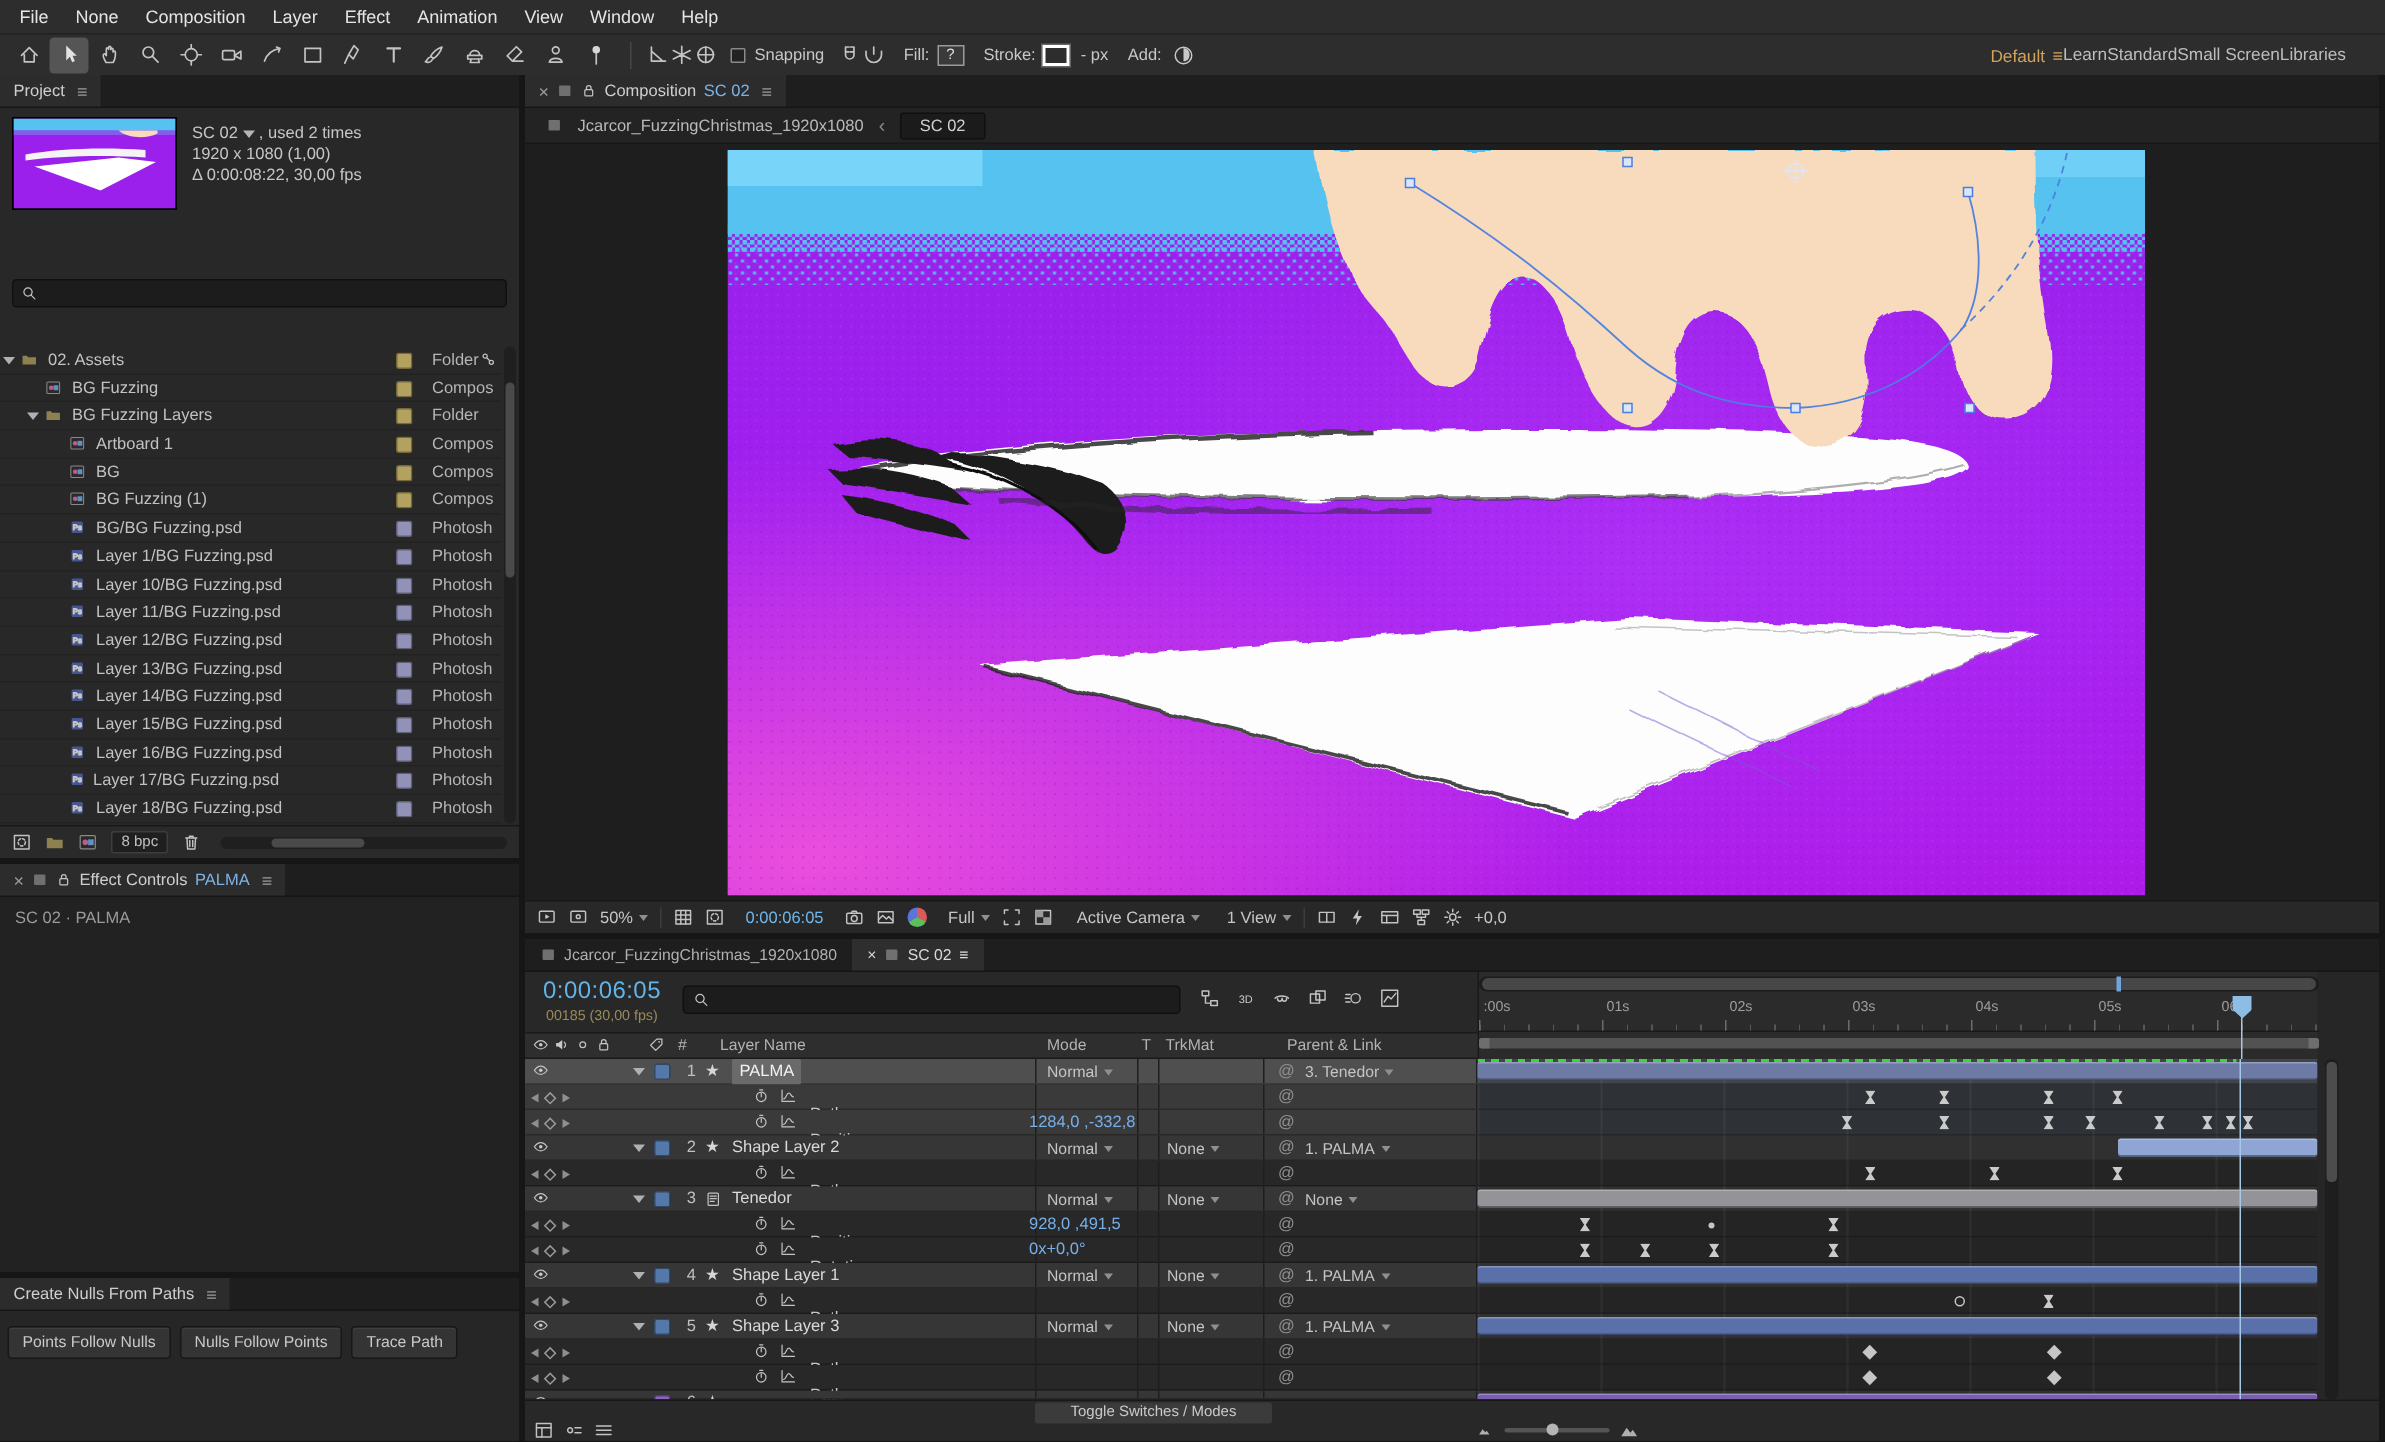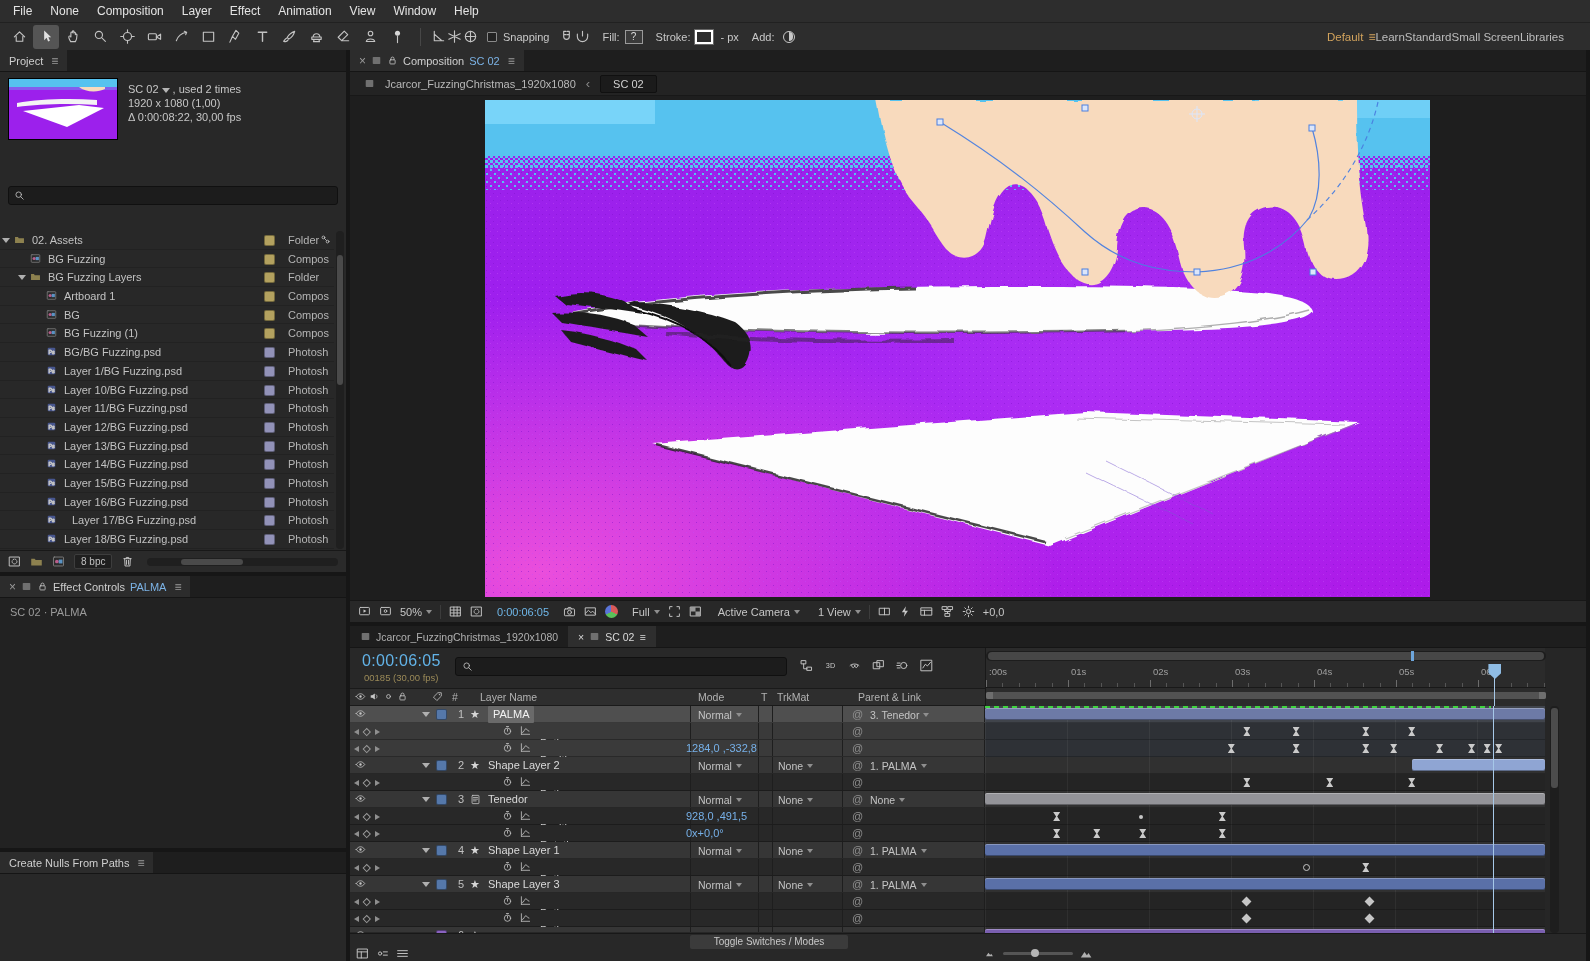--- a/index.html
+++ b/index.html
@@ -576,21 +576,21 @@
 
   </div>
         <div class="prow">
 
     <span class="icon xs picon" style="left:46px">
             <svg viewBox="0 0 16 16">
               <rect x="2.5" y="2.5" width="11" height="11" rx="1.5" fill="#47568e" stroke="none"></rect>
               <text x="8" y="11" font-size="7.5" fill="#cdd6f2" text-anchor="middle" font-family="Liberation Sans,sans-serif">Ps</text>
             </svg>
           </span>
-    <span class="pnm" style="left:72px">Layer 17/BG Fuzzing.psd</span>
+    <span class="pnm" style="left:62px">Layer 17/BG Fuzzing.psd</span>
     <span class="chip" style="background:#9292b8"></span>
     <span class="ptype">Photosh</span>
 
   </div>
         <div class="prow">
 
     <span class="icon xs picon" style="left:46px">
             <svg viewBox="0 0 16 16">
               <rect x="2.5" y="2.5" width="11" height="11" rx="1.5" fill="#47568e" stroke="none"></rect>
               <text x="8" y="11" font-size="7.5" fill="#cdd6f2" text-anchor="middle" font-family="Liberation Sans,sans-serif">Ps</text>
@@ -659,20 +659,25 @@
     <div class="fx-src">SC 02 · PALMA</div>
   </div>
 
   <div class="panel nulls">
     <div class="tabstrip">
       <div class="tab">
         <span>Create Nulls From Paths</span>
         <span class="mi">≡</span>
       </div>
     </div>
+    <div class="nulls-body" id="nullsButtons">
+        <button class="nbtn">Points Follow Nulls</button>
+        <button class="nbtn">Nulls Follow Points</button>
+        <button class="nbtn">Trace Path</button>
+      </div>
   </div>
 
   <div class="panel viewer">
     <div class="tabstrip">
       <div class="tab">
         <span class="close">×</span>
         <span class="icon xs">
             <svg viewBox="0 0 16 16">
               <rect x="2.5" y="3" width="11" height="10" rx="1" fill="#707070" stroke="none"></rect>
             </svg>

